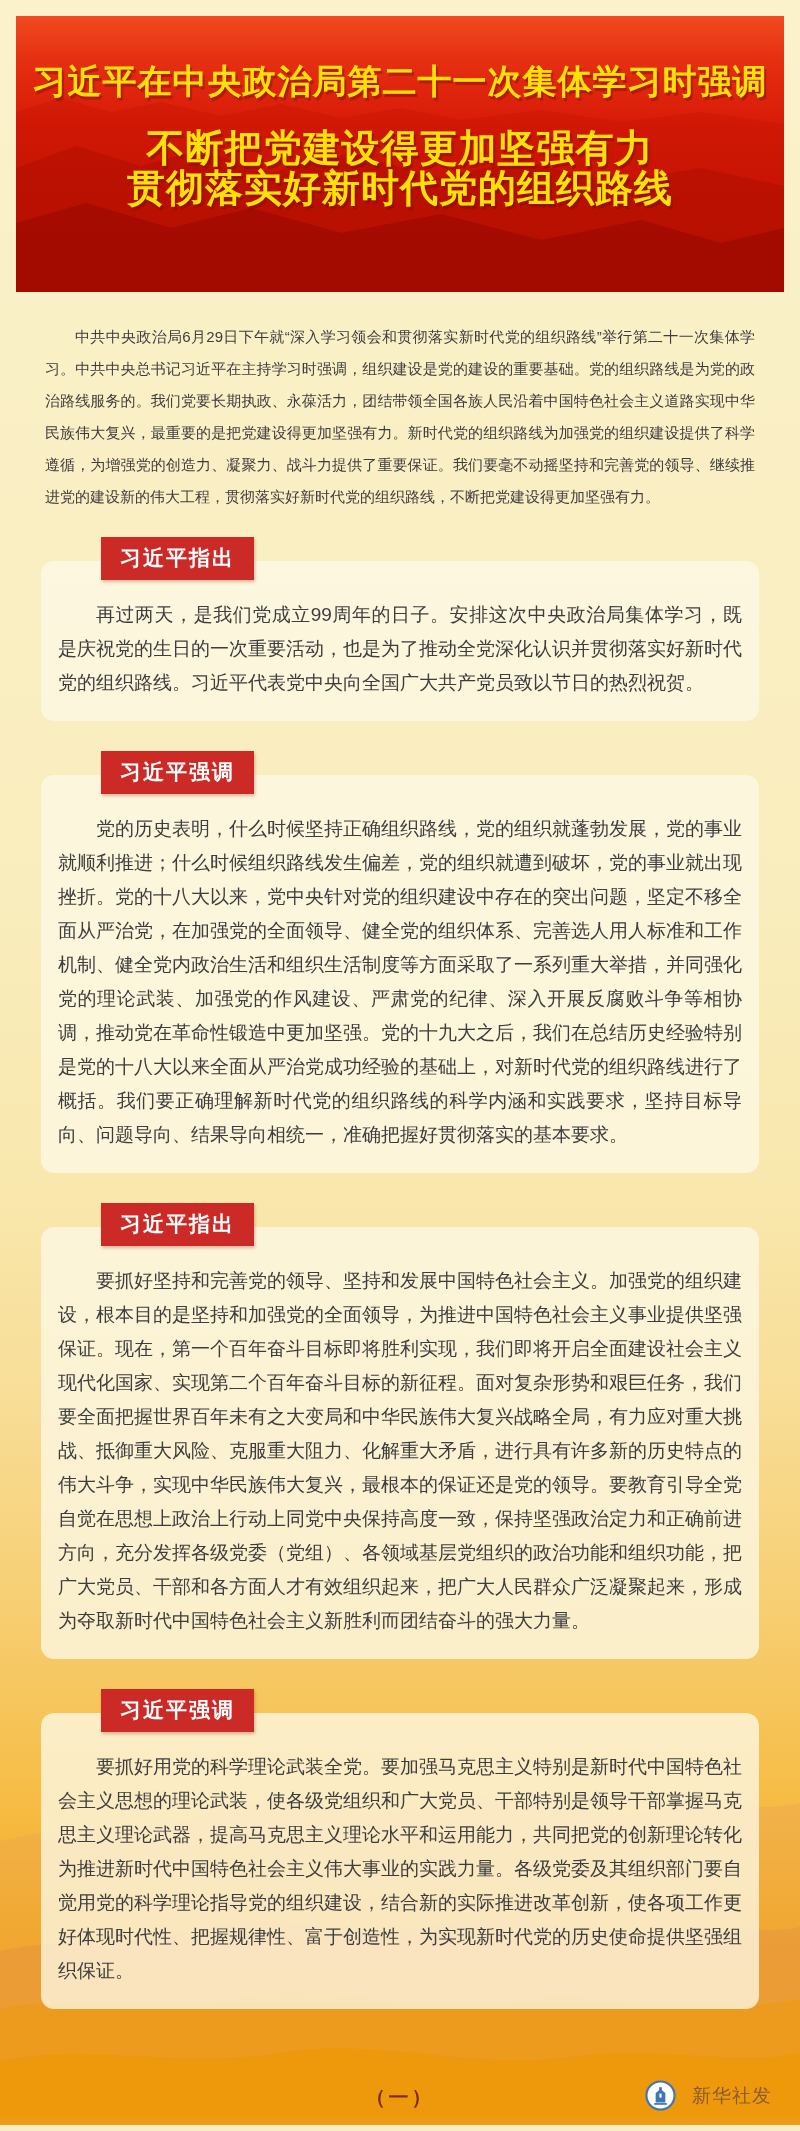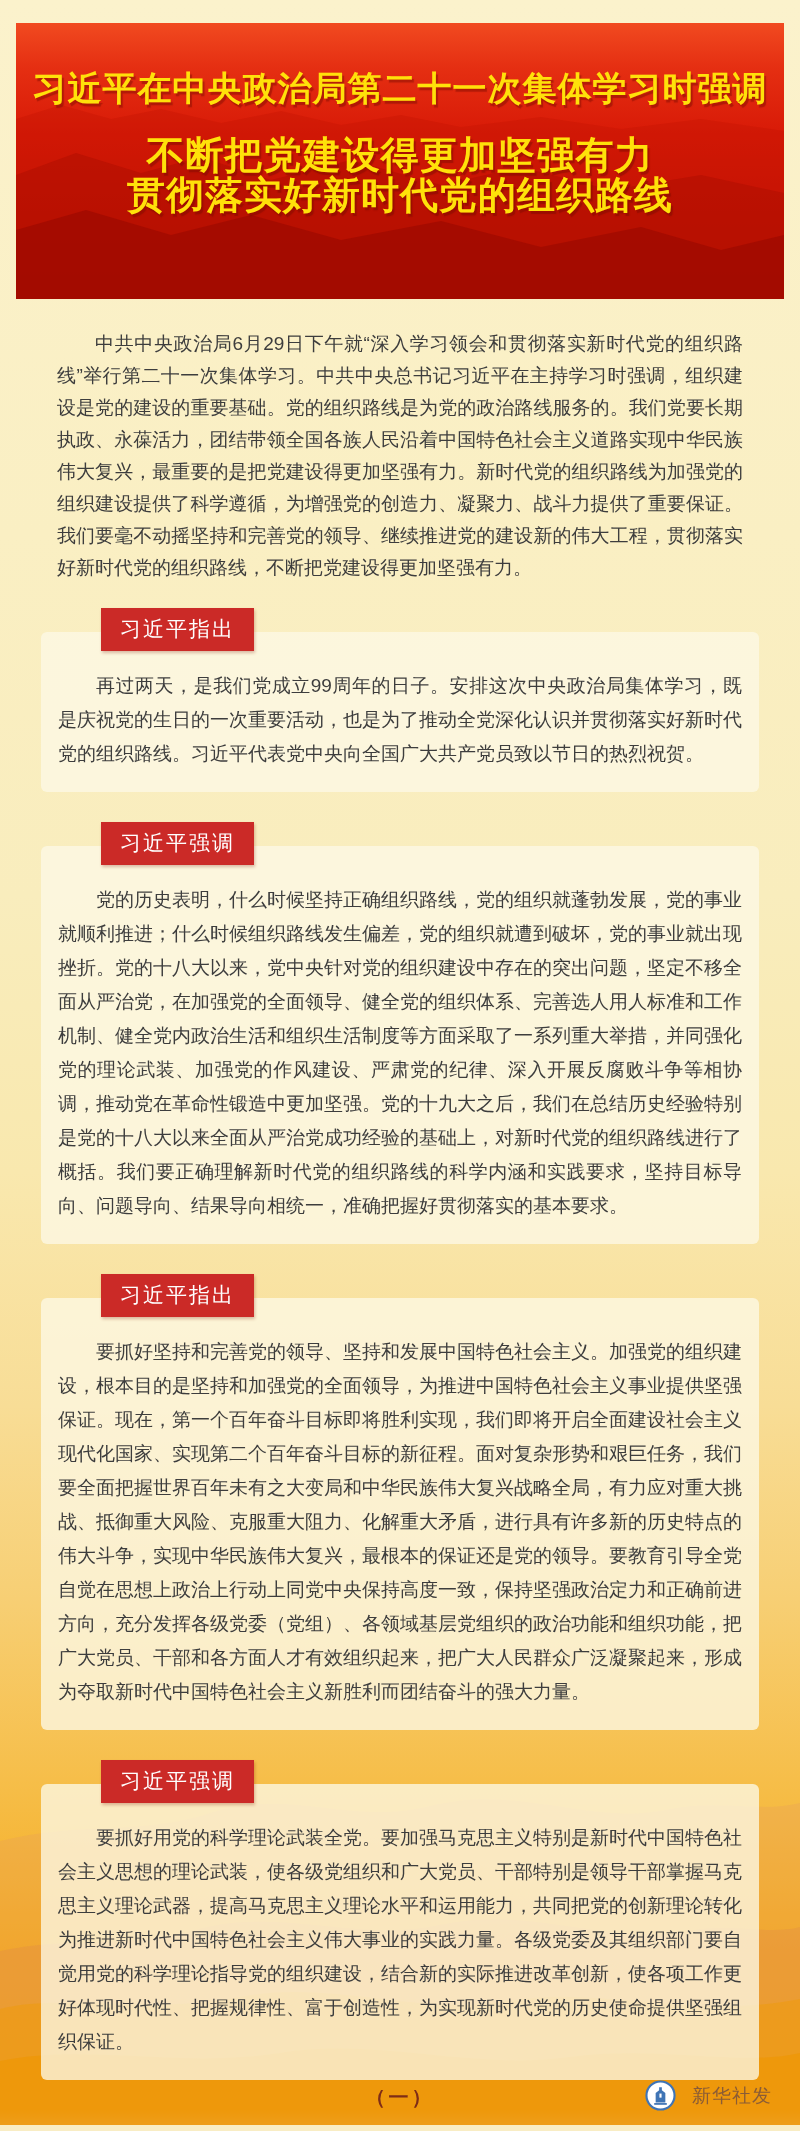--- a/index.html
+++ b/index.html
@@ -2,21 +2,21 @@
 <html><head>
 <meta charset="utf-8">
 <style>
   html,body{margin:0;padding:0;background:#e8e8e8;}
   .page{
     position:relative;
     width:800px;height:2131px;
     margin:0 auto;
     overflow:hidden;
     box-sizing:border-box;
-    padding:23px 16px 0;
+    padding:16px 16px 0;
     background:linear-gradient(180deg,
       #fbf2cc 0%, #faefc3 25%, #f9edbd 42%,
       #f9e8ae 55%, #f8dd96 66%, #f7cf74 75%,
       #f6bd47 84%, #f5ab1e 92%, #f7ab0f 99%, #f9edc4 100%);
     font-family:"Liberation Sans","DejaVu Sans",sans-serif;
   }
   
   .bg-mountains{position:absolute;left:0;bottom:0;width:800px;height:540px;pointer-events:none;}
   .bg-mountains svg{display:block;width:100%;height:100%;}
   
@@ -30,38 +30,38 @@
     color:#ffe10a;font-weight:bold;letter-spacing:1px;
     text-shadow:2px 3px 1px rgba(120,10,0,.45);
     line-height:1.05;
   }
   .title-line-1{font-size:34px;margin-bottom:29px;}
   .title-line-2{font-size:38px;margin-bottom:25px;}
   .title-line-3{font-size:38px;}
   
   .content{position:relative;z-index:1;}
   .intro{
-    margin:29px 41px 0;
-    font-size:19px;line-height:32px;color:#3d3d3d;
+    margin:29px 29px 0;
+    font-size:15px;line-height:32px;color:#3d3d3d;
     text-align:justify;text-indent:2em;
   }
   .quote-section{margin:24px 25px 0;}
   .quote-section + .quote-section{margin-top:30px;}
   .badge{
     position:relative;z-index:2;
     display:inline-block;margin-left:60px;
     background:#cb2a27;color:#ffffff;
-    font-size:21px;font-weight:normal;letter-spacing:2px;
+    font-size:21px;font-weight:bold;letter-spacing:2px;
     padding:7px 19px 8px;
     box-shadow:1px 2px 3px rgba(130,25,10,.28);
   }
   .qbox{
     position:relative;z-index:1;margin-top:-19px;
     background:rgba(253,249,229,.78);
-    border-radius:6px;
+    border-radius:13px;
     padding:37px 17px 21px;
   }
   .qbox p{
     margin:0;font-size:19px;line-height:34px;color:#3d3d3d;
     text-align:justify;text-indent:2em;
   }
   
   .footer{position:absolute;z-index:3;left:0;top:2078px;width:800px;height:42px;}
   .page-num{
     position:absolute;left:0;top:6px;width:100%;text-align:center;

